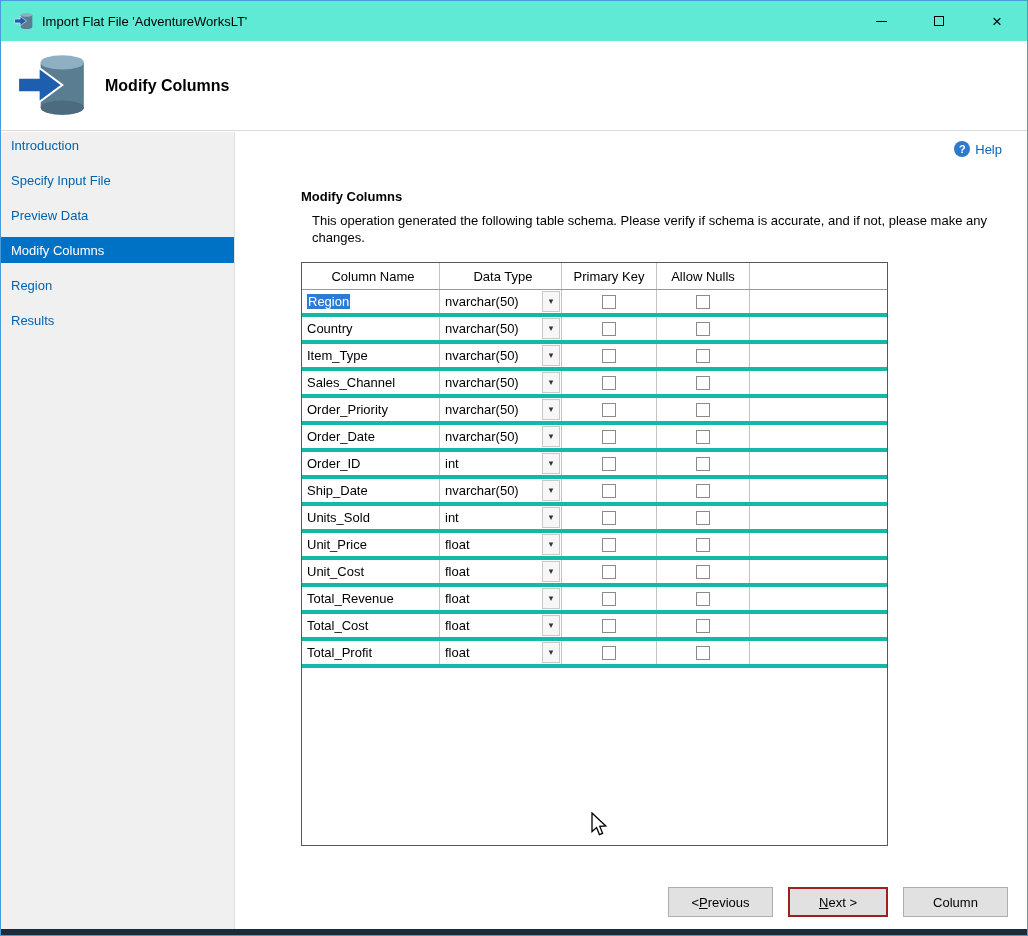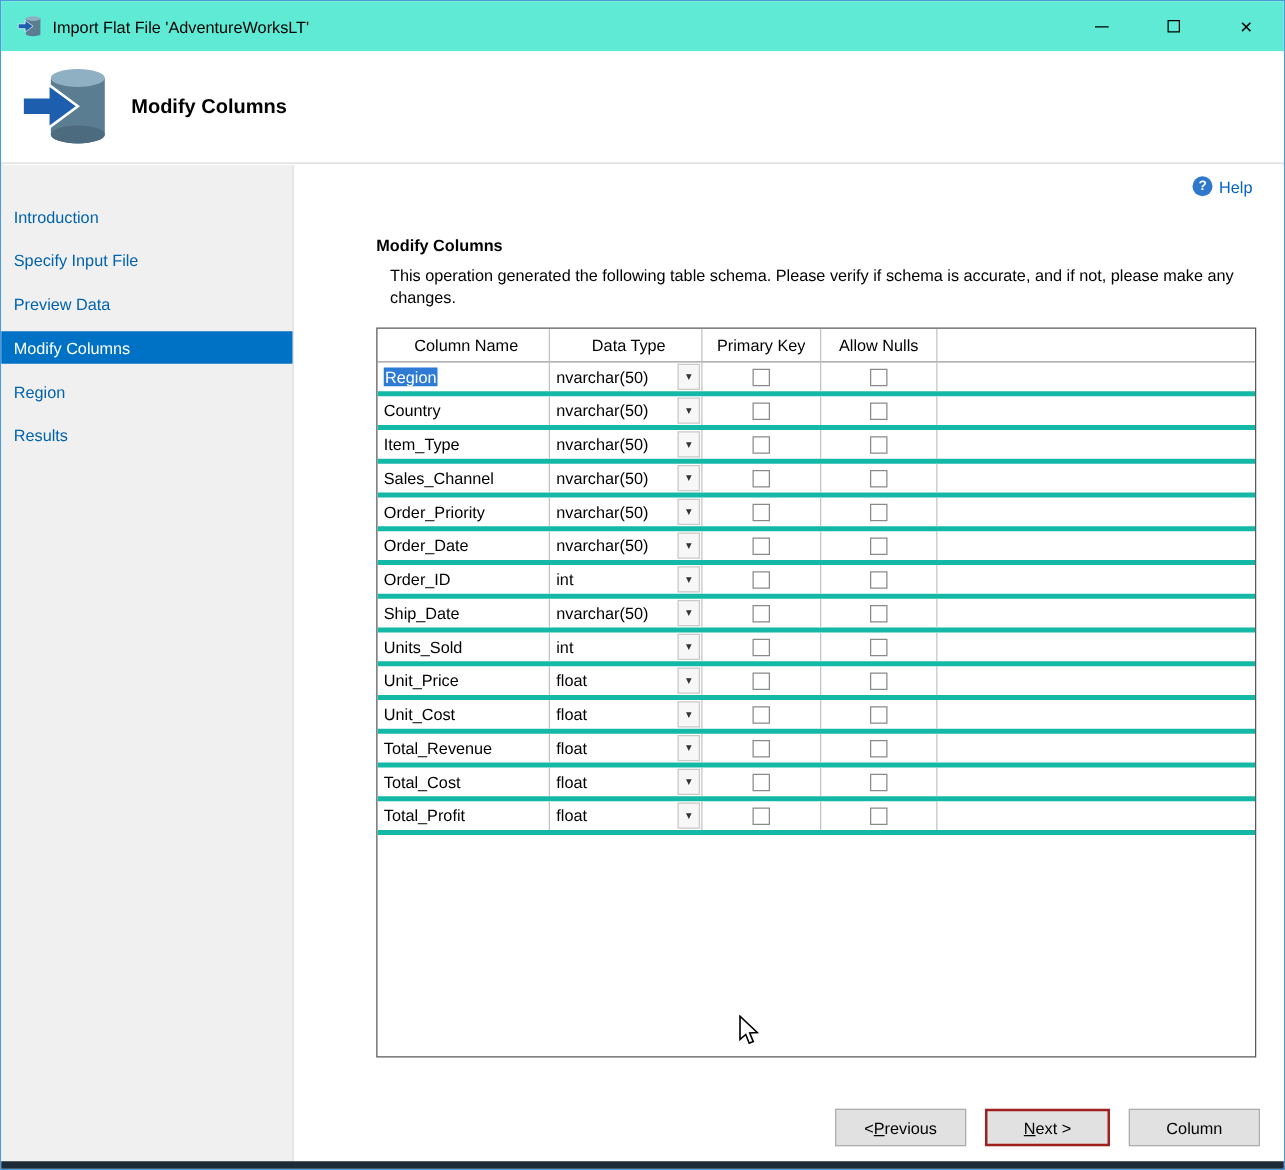--- a/index.html
+++ b/index.html
@@ -20,33 +20,33 @@
   .min-glyph { width:11px; height:1px; background:#000; display:block; }
   .max-glyph { width:10px; height:10px; border:1px solid #000; display:block; }
   .close-glyph { font-size:17px; line-height:1; font-weight:400; }
 
   
   .header { position:absolute; top:40px; left:0; right:0; height:90px; background:#fff; border-bottom:1px solid #d9d9d9; }
   .header-icon { position:absolute; left:15px; top:9px; }
   .header-title { position:absolute; left:104px; top:36px; font-size:16px; font-weight:bold; }
 
   
-  .sidebar { position:absolute; top:131px; left:0; width:234px; bottom:6px; background:#f0f0f0; border-right:1px solid #e0e0e0; padding-top:28px; }
+  .sidebar { position:absolute; top:131px; left:0; width:234px; bottom:6px; background:#f0f0f0; border-right:1px solid #e0e0e0; padding-top:0; }
   .sb-item { height:26px; margin-bottom:9px; display:flex; align-items:center; padding-left:10px; color:#0162ad; cursor:pointer; }
   .sb-item.selected { background:#0072c6; color:#fff; }
 
   
   .main { position:absolute; left:277px; top:131px; right:0; bottom:6px; background:#fff; }
   .help { position:absolute; top:9px; right:25px; display:flex; align-items:center; gap:5px; color:#0563c1; cursor:pointer; }
   .help-icon { width:16px; height:16px; border-radius:50%; background:#2e79cc; color:#fff; font-size:11px; font-weight:bold; display:flex; align-items:center; justify-content:center; }
   .section-title { position:absolute; left:23px; top:57px; font-weight:bold; }
   .desc { position:absolute; left:23px; top:80px; width:700px; line-height:17px;margin-left:11px; }
 
   
-  .ctable { position:absolute; left:23px; top:130px; width:704px; height:584px; border:1px solid #595959; background:#fff; overflow:hidden; }
+  .ctable { position:absolute; left:23px; top:130px; width:587px; height:584px; border:1px solid #595959; background:#fff; overflow:hidden; }
   .thead { display:flex; height:27px; border-bottom:1px solid #9a9a9a; }
   .th { display:flex; align-items:center; justify-content:center; border-right:1px solid #c3c3c3; }
   .trow { display:flex; height:27px; border-bottom:4px solid #14b8a6; }
   .cell { display:flex; align-items:center; border-right:1px solid #c3c3c3; }
   .c-name  { width:138px; padding-left:5px; }
   .c-type  { width:122px; padding-left:5px; position:relative; }
   .c-pk    { width:95px;  justify-content:center;text-align:center; }
   .c-nulls { width:93px;  justify-content:center; }
   .c-extra { flex:1 1 auto; border-right:none; }
   .name-text.selected { background:#2e7bd6; color:#fff; padding:0 1px; }

